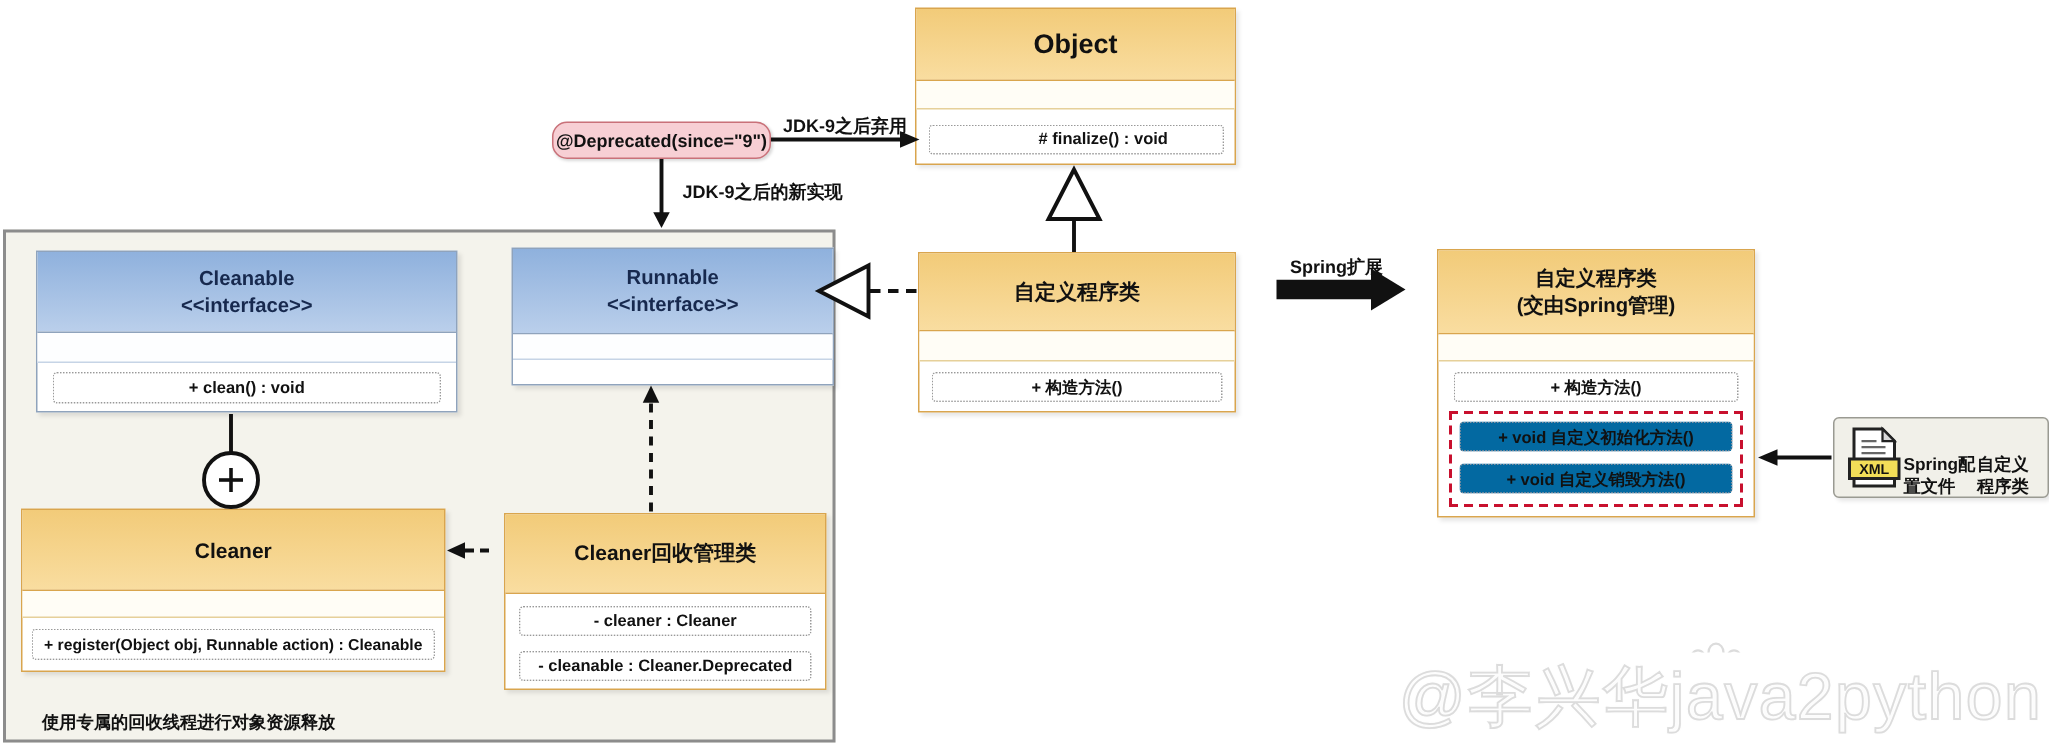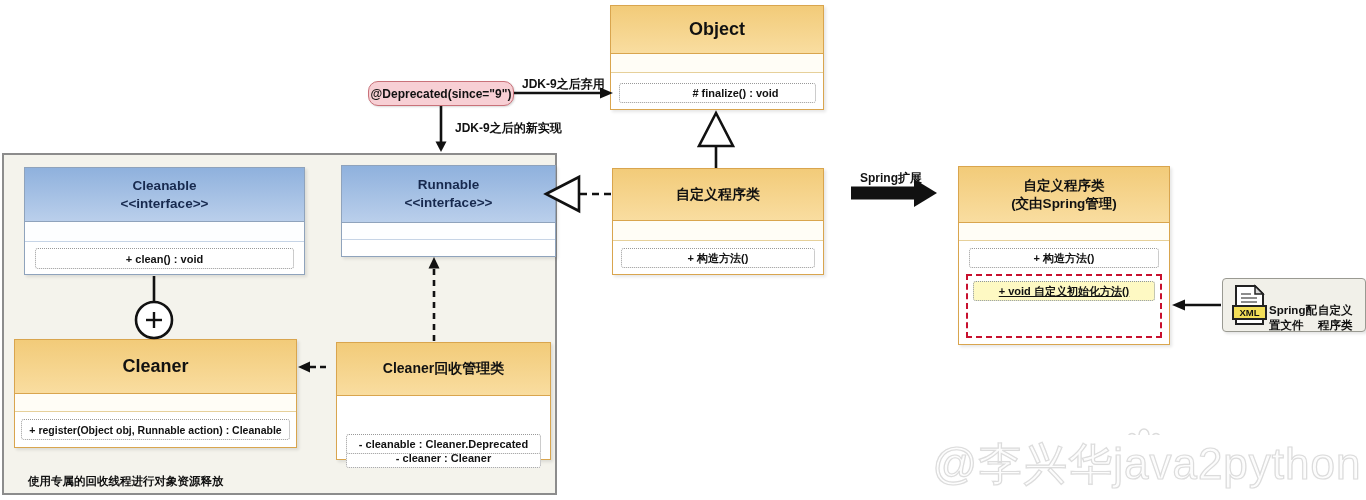--- a/index.html
+++ b/index.html
@@ -17,21 +17,21 @@
   .clsbox.blue { border-color:#8FA3BC; }
   .hdr { position:absolute; left:0; top:0; width:100%; display:flex; flex-direction:column;
     align-items:center; justify-content:center; font-weight:bold; color:#111; text-align:center; }
   .hdr.orange { background:linear-gradient(#F2CB79,#F9DDA0); border-bottom:1px solid #D9A54E; }
   .hdr.blue { background:linear-gradient(#8FB1DD,#BACFEB); border-bottom:1px solid #8FA3BC; color:#17294e; }
   .strip { position:absolute; left:0; width:100%; background:#FFFDF6; border-bottom:1px solid #E6D09A; }
   .strip.bluestrip { background:#FDFEFF; border-bottom:1px solid #C6D4E6; }
   .mbox { position:absolute; border:1px dotted #999; background:#fff; border-radius:3px;
     font-weight:bold; font-size:11px; color:#111; display:flex; align-items:center; justify-content:center;
     white-space:nowrap; }
-  .mbox.gray { background:#fef9c3; border:1px dotted #8a93a0;text-decoration:underline; }
+  .mbox.gray { background:#0369a1; border:1px dotted #8a93a0; }
   .red-dashed { position:absolute; border:2px dashed #C8102E; background:transparent; }
 
   
   .deprecated-pill { position:absolute; left:368px; top:81px; width:146px; height:25px;
     background:#F7CFD4; border:1.5px solid #C97179; border-radius:10px;
     display:flex; align-items:center; justify-content:center;
     font-size:12px; font-weight:bold; color:#111; box-shadow:1px 1px 2px rgba(0,0,0,0.15); }
 
   .edge-label { position:absolute; font-size:12px; font-weight:bold; color:#111; white-space:nowrap; }
 
@@ -90,32 +90,33 @@
 
   <div class="clsbox" style="left:958px;top:166px;width:212px;height:179px;">
     <div class="hdr orange" style="height:56px;font-size:13.5px;line-height:1.3;">
       <span>自定义程序类</span>
       <span>(交由Spring管理)</span>
     </div>
     <div class="strip" style="top:56px;height:18px;"></div>
     <div class="mbox" style="left:10px;top:81px;width:190px;height:20px;">+ 构造方法()</div>
     <div class="red-dashed" style="left:7px;top:107px;width:196px;height:64px;">
       <div class="mbox gray" style="left:5px;top:5px;width:182px;height:20px;">+ void 自定义初始化方法()</div>
+      <div class="mbox gray" style="left:5px;top:33px;width:182px;height:20px;">+ void 自定义销毁方法()</div>
     </div>
   </div>
 
   <div class="clsbox" style="left:14px;top:339px;width:283px;height:109px;">
-    <div class="hdr orange" style="height:54px;font-size:18px;">Cleaner</div>
+    <div class="hdr orange" style="height:54px;font-size:14px;">Cleaner</div>
     <div class="strip" style="top:54px;height:18px;"></div>
     <div class="mbox" style="left:6px;top:79px;width:269px;height:21px;font-size:10.5px;">+ register(Object obj, Runnable action) : Cleanable</div>
   </div>
 
   <div class="clsbox" style="left:336px;top:342px;width:215px;height:118px;">
     <div class="hdr orange" style="height:53px;font-size:14px;">Cleaner回收管理类</div>
-    <div class="mbox" style="left:9px;top:61px;width:195px;height:20px;margin-top:44px;">- cleaner : Cleaner</div>
+    <div class="mbox" style="left:9px;top:61px;width:195px;height:20px;">- cleaner : Cleaner</div>
     <div class="mbox" style="left:9px;top:91px;width:195px;height:20px;">- cleanable : Cleaner.Deprecated</div>
   </div>
 
   <div class="deprecated-pill">@Deprecated(since="9")</div>
 
   <div class="edge-label" style="left:522px;top:76px;">JDK-9之后弃用</div>
   <div class="edge-label" style="left:455px;top:120px;">JDK-9之后的新实现</div>
   <div class="edge-label" style="left:860px;top:170px;">Spring扩展</div>
   <div class="container-note">使用专属的回收线程进行对象资源释放</div>
 

